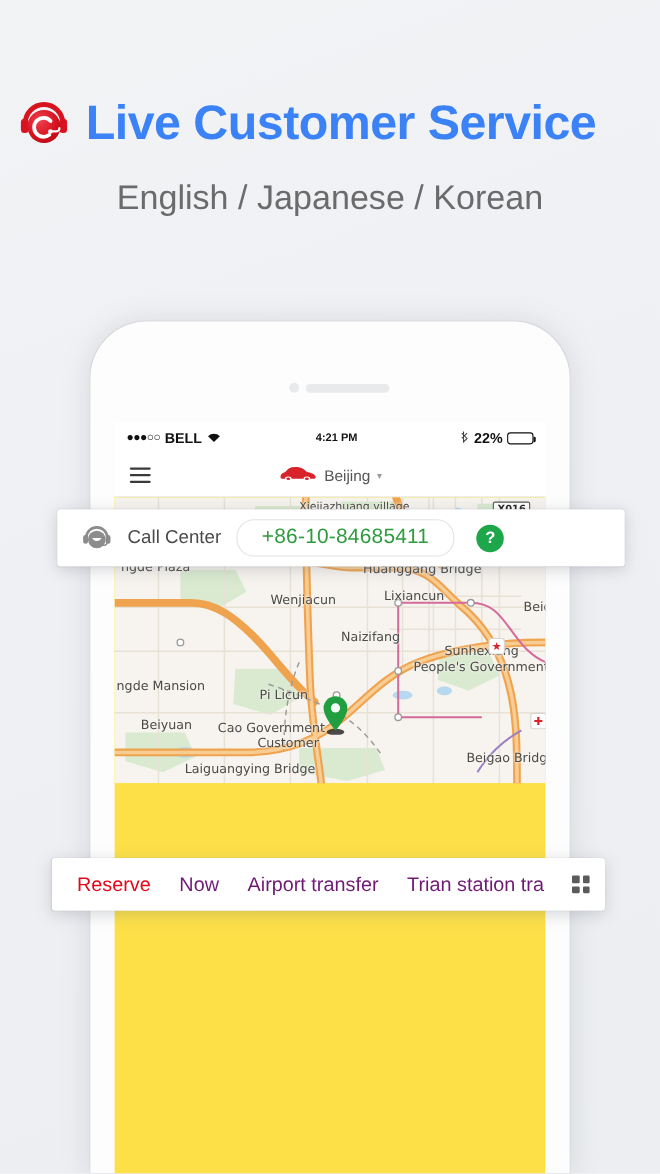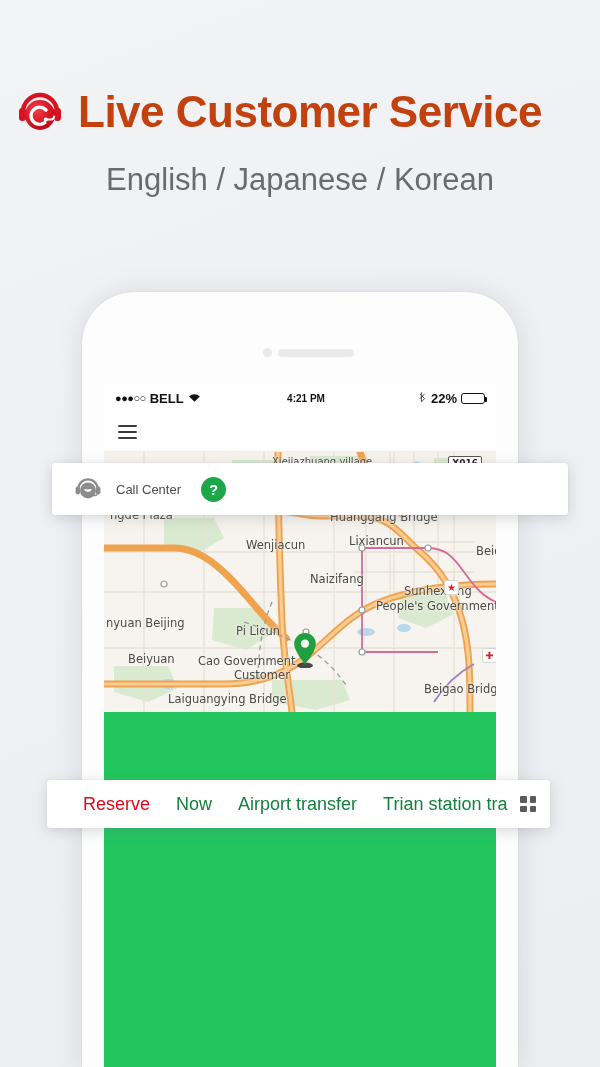--- a/index.html
+++ b/index.html
@@ -14,21 +14,21 @@
   }
 
   
   .header { padding: 88px 0 0 0; text-align: left; }
   .title-row {
     display: flex; align-items: center; gap: 14px;
     padding-left: 16px;
   }
   .headset-badge { width: 48px; height: 48px; position: relative; flex: 0 0 auto; }
   .title-text {
-    font-size: 44px; font-weight: bold; color: #c2410c;
+    font-size: 44px; font-weight: bold; color: #3b82f6;
     letter-spacing: -0.5px; line-height: 1;
     white-space: nowrap;
   }
   .subtitle {
     margin-top: 26px; text-align: center;
     font-size: 31px; color: #6b6b6d; letter-spacing: 0px;
   }
 
   
   .phone {
@@ -100,21 +100,21 @@
   .nav-center {
     position: absolute; left: 0; right: 0;
     display: flex; align-items: center; justify-content: center; gap: 6px;
   }
   .city-label { font-size: 14px; color: #555; }
   .chev { font-size: 9px; color: #999; }
 
   
   .map {
     position: absolute; left: 0; right: 0; top: 68px; bottom: 0;
-    background: #22c55e; overflow: hidden;
+    background: #fde047; overflow: hidden;
   }
   .map svg { display: block; }
   .map-label {
     position: absolute; font-size: 10px; color: #4a4a48;
     font-family: "DejaVu Sans", sans-serif; white-space: nowrap;
     text-shadow: 0 0 3px #f8f5f0, 0 0 2px #f8f5f0;
   }
   .map-label.big { font-size: 11.5px; text-align: center; }
   .road-shield {
     position: absolute; font-size: 9px; font-weight: bold; color: #222;
@@ -134,44 +134,44 @@
   
   .callcenter {
     position: absolute; left: 52px; top: 463px;
     width: 516px; height: 52px;
     background: #fff; border-radius: 3px;
     box-shadow: 0 3px 14px rgba(110,115,125,0.28), 0 0 1px rgba(140,145,155,0.4);
     display: flex; align-items: center; padding: 0 22px; gap: 14px;
     z-index: 20;
   }
   .cc-icon { width: 28px; height: 28px; flex: 0 0 auto; }
-  .cc-label { font-size: 13px; color: #4a4a4a; }
+  .cc-label { font-size: 17px; color: #4a4a4a; }
   .cc-phone {
     border: 1px solid #e3e4e5; border-radius: 16px;
     padding: 5px 22px; font-size: 19px; color: #2e9b3e;
     font-weight: normal; letter-spacing: 0.2px;
   }
   .cc-help {
     width: 25px; height: 25px; border-radius: 50%; background: #1ea64a;
     color: #fff; font-size: 15px; font-weight: bold;
     display: flex; align-items: center; justify-content: center;
     margin-left: 6px; flex: 0 0 auto;
   }
 
   
   .tabcard {
     position: absolute; left: 47px; top: 780px;
     width: 503px; height: 48px;
     background: #fff; border-radius: 3px;
     box-shadow: 0 3px 14px rgba(110,115,125,0.26), 0 0 1px rgba(140,145,155,0.4);
-    display: flex; align-items: center; padding: 0 36px;
+    display: flex; align-items: center; padding: 0 23px;
     z-index: 22; overflow: hidden;
   }
   .tab {
-    font-size: 18px; color: #15803d; margin-right: 26px; white-space: nowrap;
+    font-size: 18px; color: #701a75; margin-right: 26px; white-space: nowrap;
   }
   .tab.active { color: #e2081b; }
   .grid-icon {
     position: absolute; right: 14px; top: 50%; margin-top: -8px;
     width: 16px; height: 16px;
     display: grid; grid-template-columns: 1fr 1fr; grid-template-rows: 1fr 1fr;
     gap: 3px;
   }
   .grid-icon i { background: #5b5b5b; border-radius: 1px; }
 
@@ -241,20 +241,33 @@
         </span>
       </span>
     </div>
 
     <div class="navbar">
       <span class="hamburger">
         <span></span>
           <span></span>
           <span></span>
       </span>
+      <span class="nav-center">
+        <span>
+          <svg viewBox="0 0 40 18" width="36" height="16">
+            <path d="M2 14c0-3 2-4 5-5 2-3 5-5 10-5 6 0 9 2 12 5 5 1 8 2 9 5 .3 1-.5 2-1.6 2H3.5C2.6 16 2 15.2 2 14z" fill="#d8232a"></path>
+            <ellipse cx="10" cy="16" rx="3.4" ry="2.4" fill="#fff"></ellipse>
+            <ellipse cx="29" cy="16" rx="3.4" ry="2.4" fill="#fff"></ellipse>
+            <ellipse cx="10" cy="16" rx="2" ry="1.4" fill="#d8232a"></ellipse>
+            <ellipse cx="29" cy="16" rx="2" ry="1.4" fill="#d8232a"></ellipse>
+          </svg>
+        </span>
+        <span class="city-label">Beijing</span>
+        <span class="chev">▾</span>
+      </span>
     </div>
 
     <div class="map">
       <svg width="392" height="260" viewBox="0 0 392 260">
         <rect width="392" height="260" fill="#f7f4ef"></rect>
 
         <g fill="#d9ead0">
           <path d="M128 8h48l8 22-22 18-34-6z"></path>
           <path d="M206 4h54l10 30-30 20-36-10z"></path>
           <path d="M330 6h44l12 26-26 14-30-12z"></path>
@@ -320,21 +333,21 @@
       <div>
           <span class="map-label" style="left: 168px; top: 4px;">Xiejiazhuang village</span>
           <span class="map-label big" style="left: 6px; top: 56px;">ngde Plaza</span>
           <span class="map-label big" style="left: 226px; top: 58px;">Huanggang Bridge</span>
           <span class="map-label big" style="left: 142px; top: 86px;">Wenjiacun</span>
           <span class="map-label big" style="left: 245px; top: 82px;">Lixiancun</span>
           <span class="map-label big" style="left: 372px; top: 92px;">Beidian X</span>
           <span class="map-label big" style="left: 206px; top: 120px;">Naizifang</span>
           <span class="map-label big" style="left: 300px; top: 132px;">Sunhexiang</span>
           <span class="map-label big" style="left: 272px; top: 147px;">People's Government</span>
-          <span class="map-label big" style="left: 2px; top: 164px;">nyuan Beijing</span>
+          <span class="map-label big" style="left: 2px; top: 164px;">ngde Mansion</span>
           <span class="map-label big" style="left: 132px; top: 172px;">Pi Licun</span>
           <span class="map-label big" style="left: 24px; top: 200px;">Beiyuan</span>
           <span class="map-label big" style="left: 94px; top: 202px;">Cao Government</span>
           <span class="map-label big" style="left: 130px; top: 216px;">Customer</span>
           <span class="map-label big" style="left: 320px; top: 230px;">Beigao Bridge</span>
           <span class="map-label big" style="left: 64px; top: 240px;">Laiguangying Bridge</span>
         </div>
 
       <span class="road-shield" style="right:14px;top:4px">X016</span>
       <span class="poi-star" style="left:340px;top:128px">★</span>
@@ -363,20 +376,21 @@
     <svg viewBox="0 0 28 28" width="28" height="28">
       <path d="M4.4 14a9.6 9.6 0 0 1 19.2 0" fill="none" stroke="#8c8c8c" stroke-width="2.4" stroke-linecap="round"></path>
       <rect x="1.6" y="11.4" width="4.4" height="8" rx="2.1" fill="#8c8c8c"></rect>
       <rect x="22" y="11.4" width="4.4" height="8" rx="2.1" fill="#8c8c8c"></rect>
       <circle cx="14" cy="15.4" r="8" fill="#8c8c8c"></circle>
       <path d="M9.8 14.2a4.6 4.6 0 0 0 8.4 0z" fill="#fff"></path>
       <path d="M17.6 20.6h3.2a2.4 2.4 0 0 0 2.4-2.4" fill="none" stroke="#8c8c8c" stroke-width="1.3" stroke-linecap="round"></path>
     </svg>
   </span>
   <span class="cc-label">Call Center</span>
+  <span class="cc-phone">+86-10-84685411</span>
   <span class="cc-help">?</span>
 </div>
 
 <div class="tabcard">
   <span class="tab active">Reserve</span>
   <span class="tab">Now</span>
   <span class="tab">Airport transfer</span>
   <span class="tab">Trian station tra</span>
   <span class="grid-icon">
     <i></i>

